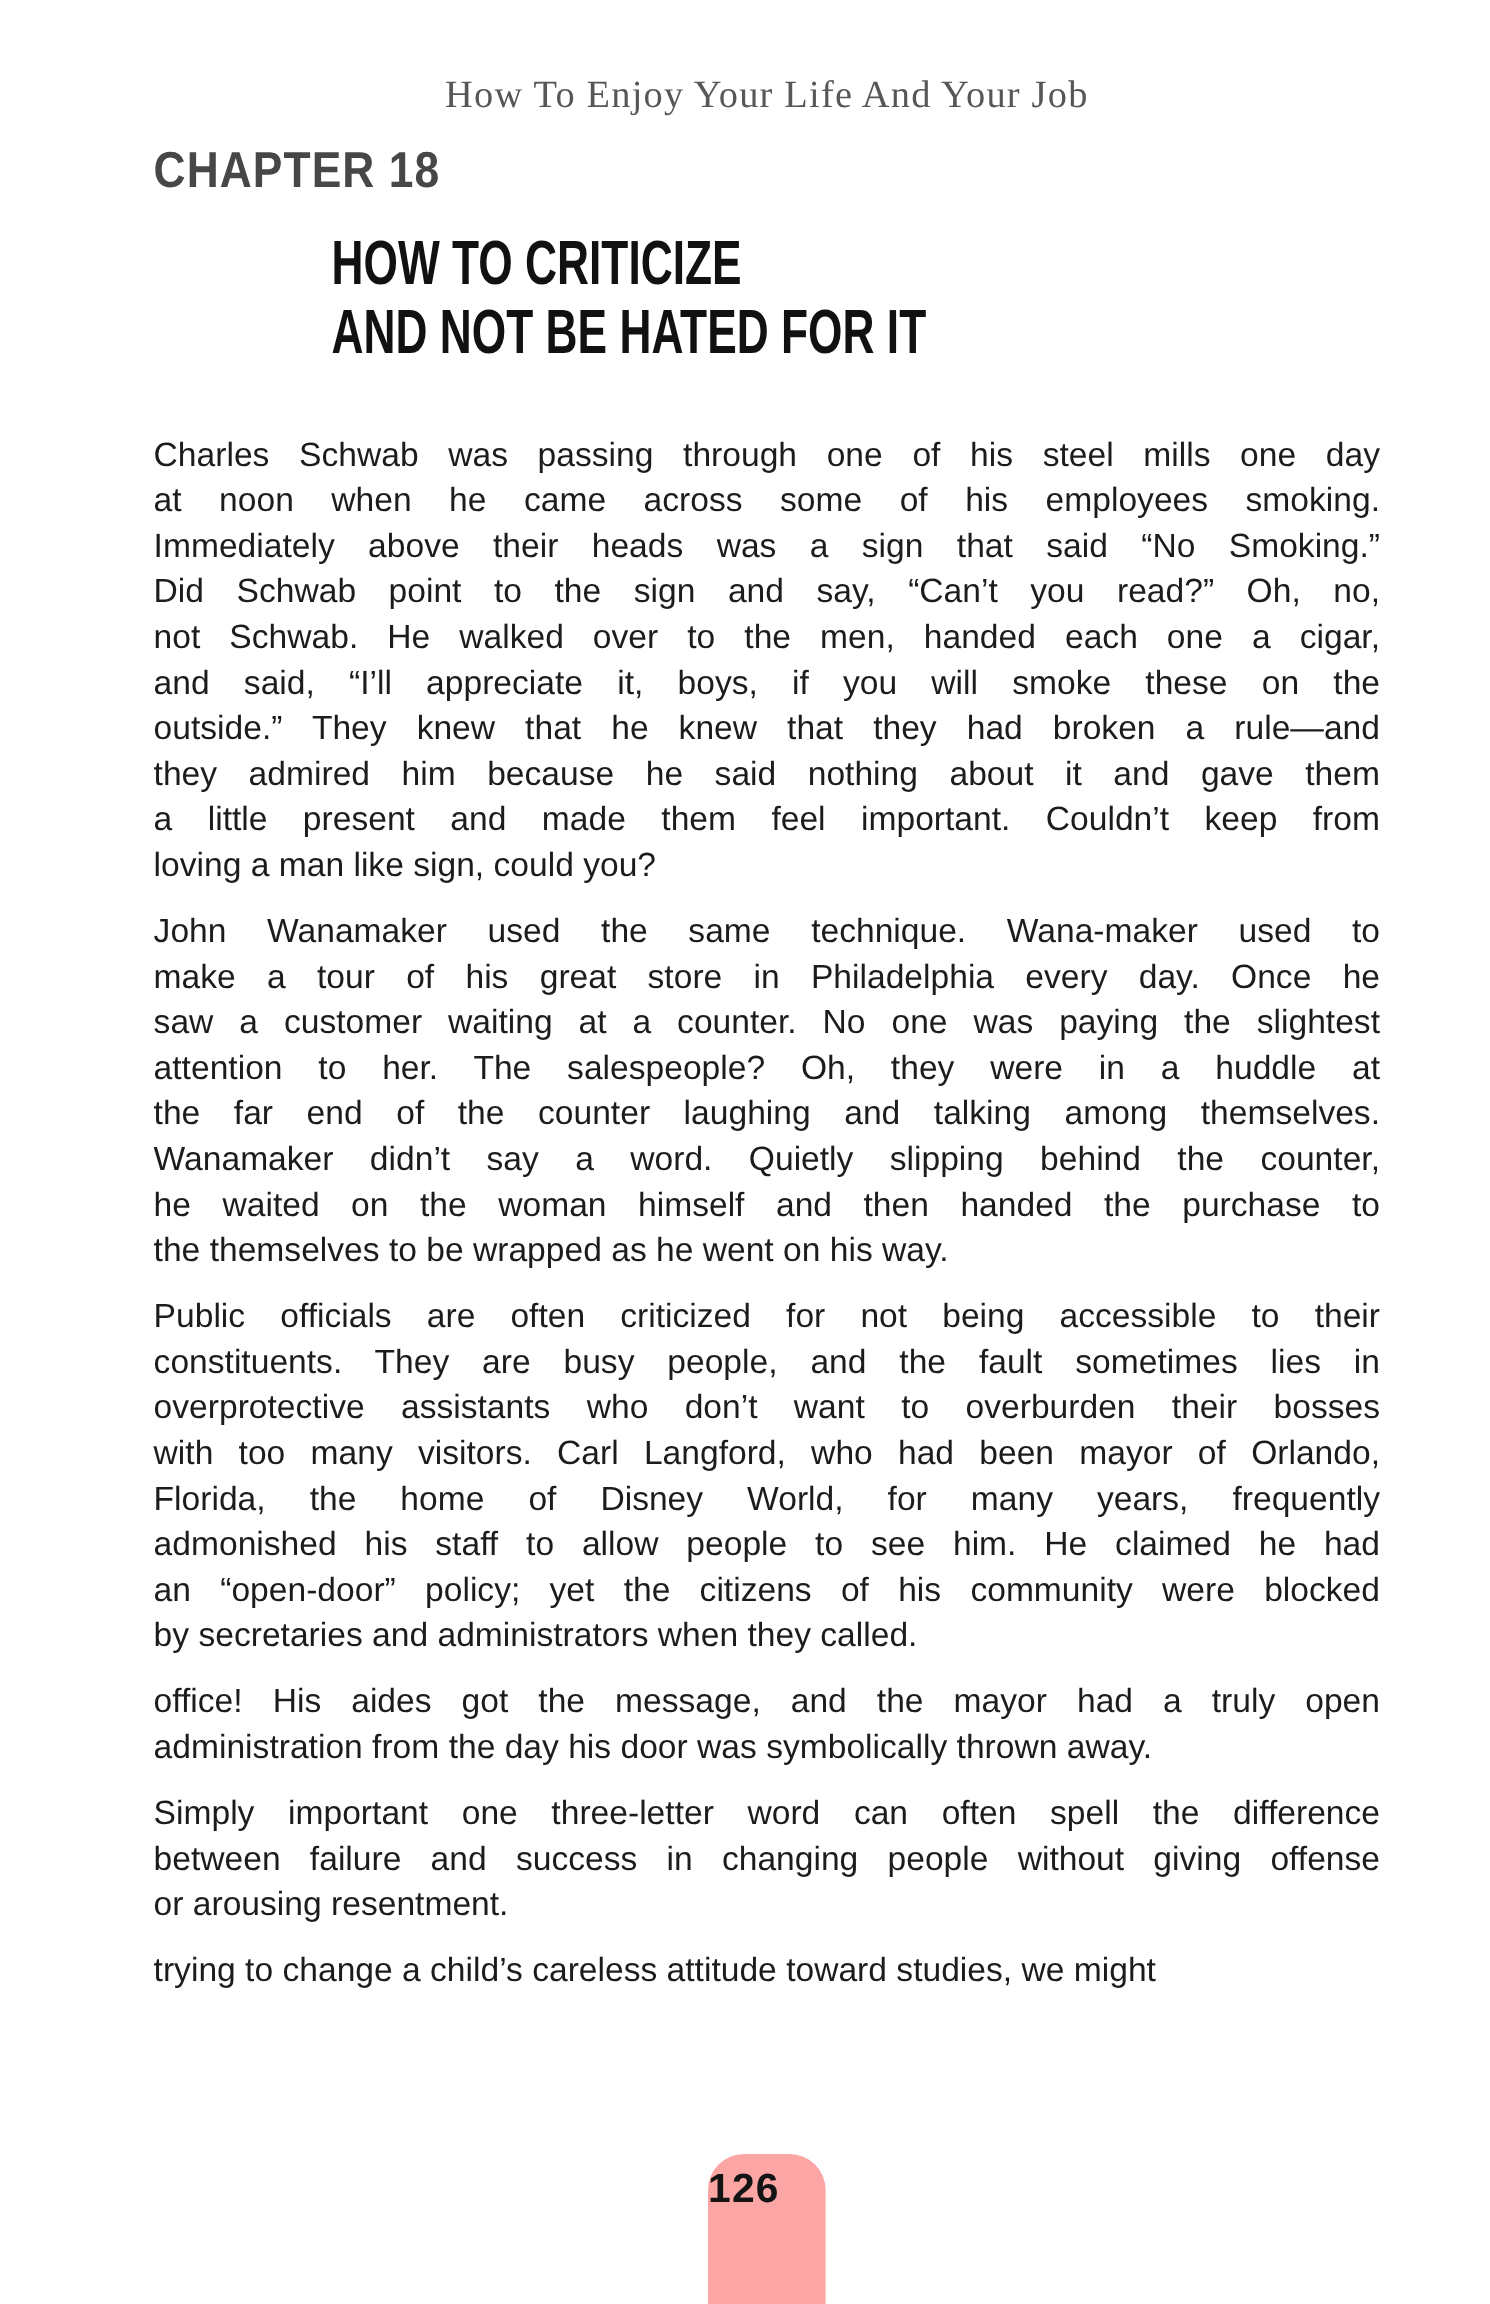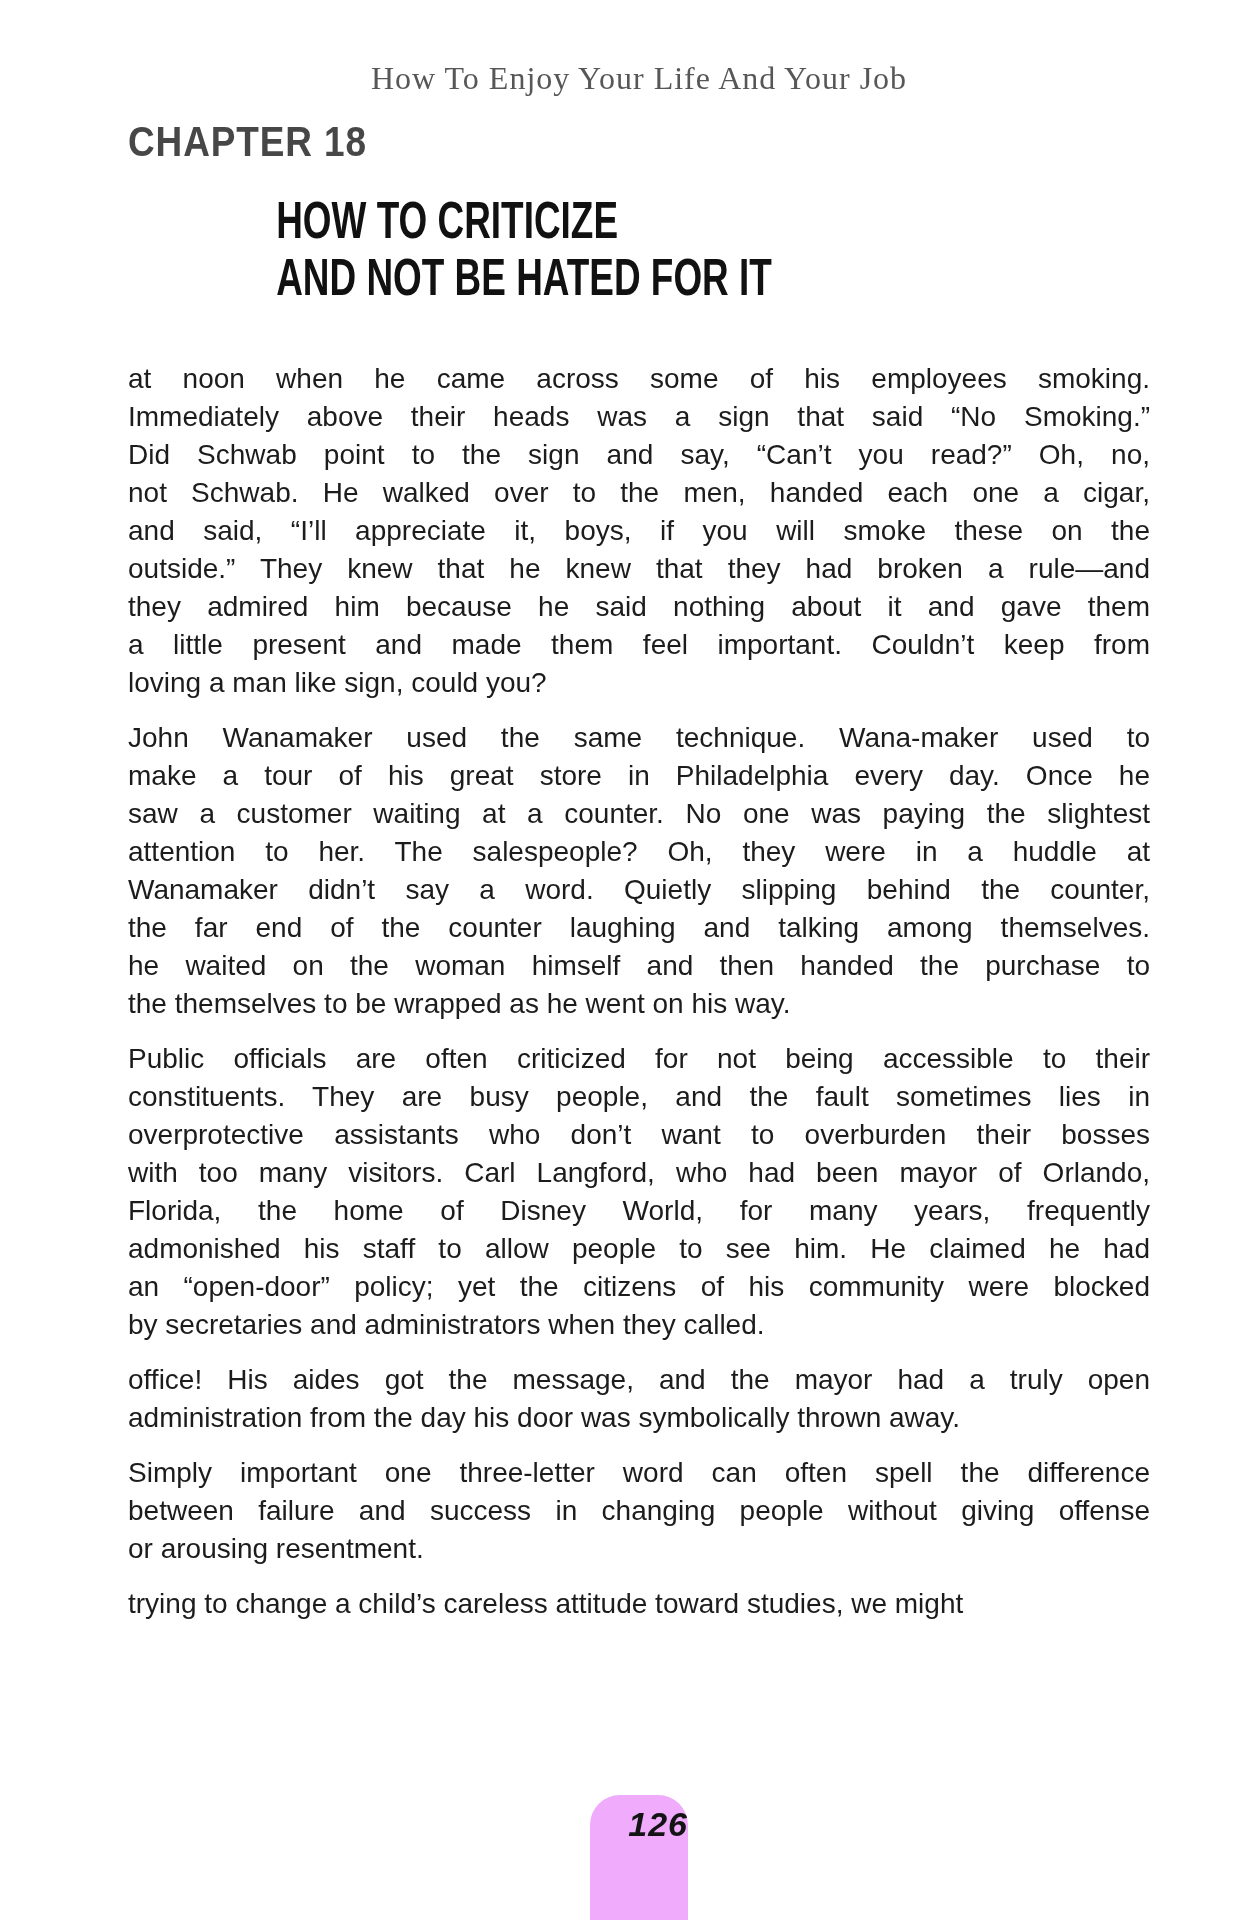--- a/index.html
+++ b/index.html
@@ -74,24 +74,23 @@
   }
   .text-line.last {
     text-align-last: left;
   }
   .page-number-badge {
     position: absolute;
     left: 574px;
     top: 1795px;
     width: 98px;
     height: 125px;
-    background: #f0abfc;
+    background: #fca5a5;
     border-radius: 30px 30px 0 0;
-    text-align: right;
-    font-style: italic;
+    text-align: left;
   }
   .page-number {
     margin-top: 10px;
     font-size: 34px;
     font-weight: bold;
     color: #141414;
     letter-spacing: 1px;
   }
 </style>
 </head>
@@ -103,37 +102,38 @@
 
   <div class="chapter-label">CHAPTER 18</div>
 
   <div class="chapter-title">
     <div class="title-line">HOW TO CRITICIZE</div>
     <div class="title-line">AND NOT BE HATED FOR IT</div>
   </div>
 
   <div class="body-text" id="body-text">
       <div class="paragraph">
+        <div class="text-line">Charles Schwab was passing through one of his steel mills one day</div>
         <div class="text-line">at noon when he came across some of his employees smoking.</div>
         <div class="text-line">Immediately above their heads was a sign that said “No Smoking.”</div>
         <div class="text-line">Did Schwab point to the sign and say, “Can’t you read?” Oh, no,</div>
         <div class="text-line">not Schwab. He walked over to the men, handed each one a cigar,</div>
         <div class="text-line">and said, “I’ll appreciate it, boys, if you will smoke these on the</div>
         <div class="text-line">outside.” They knew that he knew that they had broken a rule—and</div>
         <div class="text-line">they admired him because he said nothing about it and gave them</div>
         <div class="text-line">a little present and made them feel important. Couldn’t keep from</div>
         <div class="text-line last">loving a man like sign, could you?</div>
       </div>
       <div class="paragraph">
         <div class="text-line">John Wanamaker used the same technique. Wana-maker used to</div>
         <div class="text-line">make a tour of his great store in Philadelphia every day. Once he</div>
         <div class="text-line">saw a customer waiting at a counter. No one was paying the slightest</div>
         <div class="text-line">attention to her. The salespeople? Oh, they were in a huddle at</div>
+        <div class="text-line">the far end of the counter laughing and talking among themselves.</div>
         <div class="text-line">Wanamaker didn’t say a word. Quietly slipping behind the counter,</div>
-        <div class="text-line">the far end of the counter laughing and talking among themselves.</div>
         <div class="text-line">he waited on the woman himself and then handed the purchase to</div>
         <div class="text-line last">the themselves to be wrapped as he went on his way.</div>
       </div>
       <div class="paragraph">
         <div class="text-line">Public officials are often criticized for not being accessible to their</div>
         <div class="text-line">constituents. They are busy people, and the fault sometimes lies in</div>
         <div class="text-line">overprotective assistants who don’t want to overburden their bosses</div>
         <div class="text-line">with too many visitors. Carl Langford, who had been mayor of Orlando,</div>
         <div class="text-line">Florida, the home of Disney World, for many years, frequently</div>
         <div class="text-line">admonished his staff to allow people to see him. He claimed he had</div>

